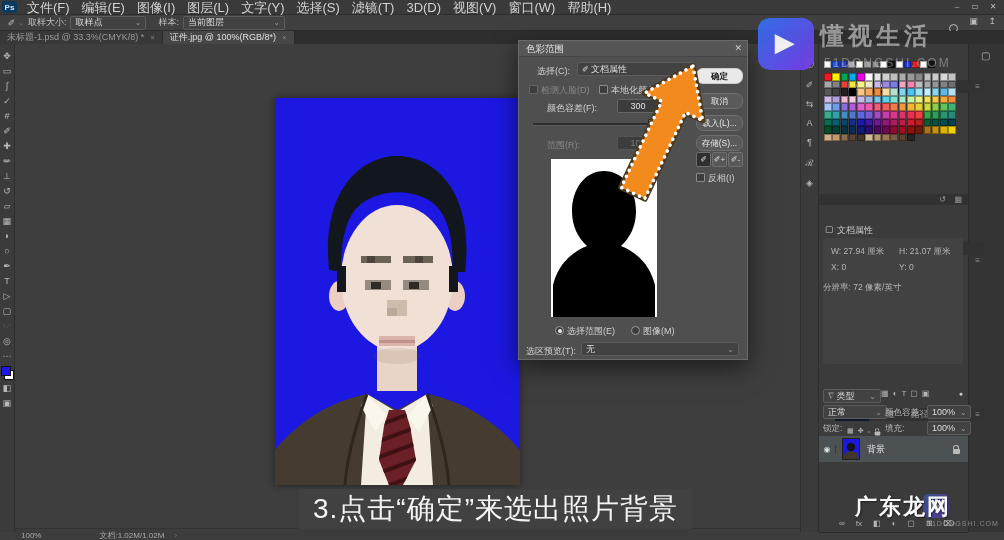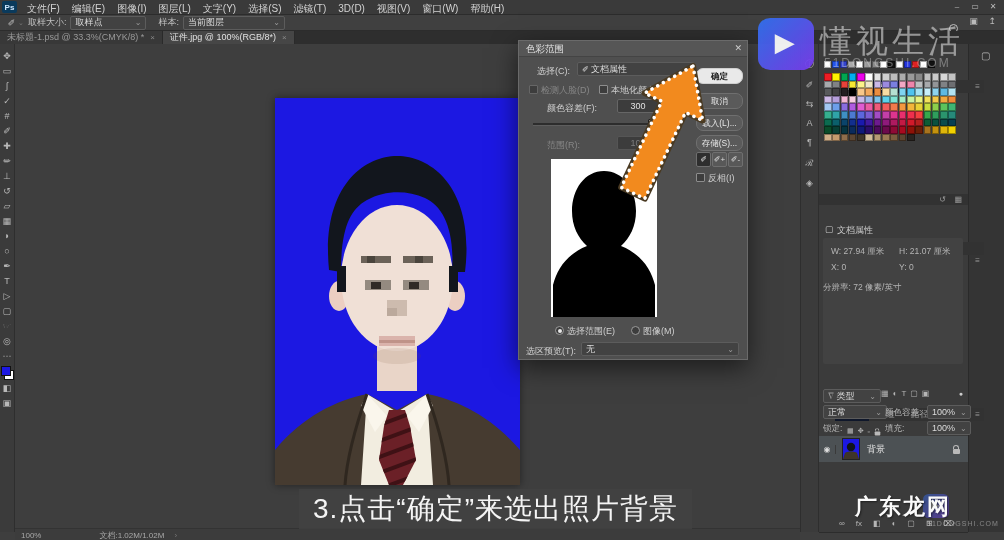--- a/index.html
+++ b/index.html
@@ -3,21 +3,21 @@
 <meta charset="utf-8">
 <style>
   html,body{margin:0;padding:0;background:#222;}
   #app{position:relative;width:1004px;height:540px;background:#3e3e3e;overflow:hidden;
        font-family:"Liberation Sans",sans-serif;-webkit-font-smoothing:antialiased;color:#ccc;}
   .abs{position:absolute;}
   
   .menubar{left:0;top:0;width:1004px;height:14px;background:#3a3a3a;border-bottom:1px solid #2c2c2c;display:flex;align-items:center;}
   .psbadge{width:15px;height:12px;background:#0a3a5c;color:#cfe8ff;font-size:8px;font-weight:bold;
            display:flex;align-items:center;justify-content:center;margin:0 4px 0 2px;border-radius:2px;}
-  .menu-item{padding:0 6px;font-size:10px;color:#d2d2d2;line-height:14px;white-space:nowrap;text-align:center;}
+  .menu-item{padding:0 6px;font-size:13px;color:#d2d2d2;line-height:14px;white-space:nowrap;text-align:center;}
   .winctl{position:absolute;right:4px;top:0;display:flex;gap:4px;}
   .winctl span{font-size:8px;color:#bbb;width:14px;text-align:center;line-height:13px;}
   .optionsbar{left:0;top:15px;width:1004px;height:15px;background:#404040;border-bottom:1px solid #2c2c2c;display:flex;align-items:center;}
   .optlabel{font-size:9px;color:#c0c0c0;margin:0 4px;white-space:nowrap;}
   .select{background:#424242;border:1px solid #5c5c5c;color:#dcdcdc;font-size:9px;height:12px;
           display:inline-flex;align-items:center;justify-content:space-between;padding:0 4px;border-radius:2px;}
   .select .caret{color:#9a9a9a;font-size:8px;margin-left:5px;}
   .tabbar{left:0;top:31px;width:1004px;height:13px;background:#2e2e2e;display:flex;align-items:flex-end;}
   .doc-tab{height:13px;display:flex;align-items:center;padding:0 7px;font-size:9px;color:#999;background:#383838;border-right:1px solid #2a2a2a;white-space:nowrap;}
   .doc-tab.active{background:#464646;color:#e0e0e0;}
@@ -512,21 +512,21 @@
         <span class="ministroke" style="font-size: 8px;">◧</span>
         <span class="ministroke" style="font-size: 8px;">◐</span>
         <span class="ministroke" style="font-size: 8px;">▢</span>
         <span class="ministroke" style="font-size: 8px;">⊞</span>
         <span class="ministroke" style="font-size: 8px;">⌦</span>
       </div>
   </div>
 
   <div class="abs" style="left:758px;top:18px;z-index:40;pointer-events:none">
     <div class="wmlogo" style="width:56px;height:52px;opacity:.92;font-size:26px"></div>
-    <span style="position:absolute;left:62px;top:2px;font-size:32px;font-weight:normal;letter-spacing:4px;color:rgba(235,235,235,.55);white-space:nowrap">懂视生活</span>
+    <span style="position:absolute;left:62px;top:2px;font-size:24px;font-weight:bold;letter-spacing:4px;color:rgba(235,235,235,.55);white-space:nowrap">懂视生活</span>
     <span style="position:absolute;left:66px;top:38px;font-size:12px;letter-spacing:2px;color:rgba(225,225,225,.4);white-space:nowrap">51DONGSHI.COM</span>
   </div>
 
   <div class="abs" style="left:855px;top:492px;z-index:40;pointer-events:none">
     <div class="wmlogo" style="position:absolute;left:68px;top:2px;width:26px;height:24px;opacity:.45;font-size:12px"></div>
     <span style="position:absolute;left:72px;top:28px;font-size:7px;letter-spacing:1px;color:rgba(225,225,225,.45);white-space:nowrap">51DONGSHI.COM</span>
     <span style="position:absolute;left:0;top:0;font-size:22px;font-weight:bold;letter-spacing:2px;color:#fafafa;text-shadow:1px 1px 2px rgba(0,0,0,.5);white-space:nowrap">广东龙网</span>
   </div>
 
   <div class="abs caption">3.点击“确定”来选出照片背景</div>

